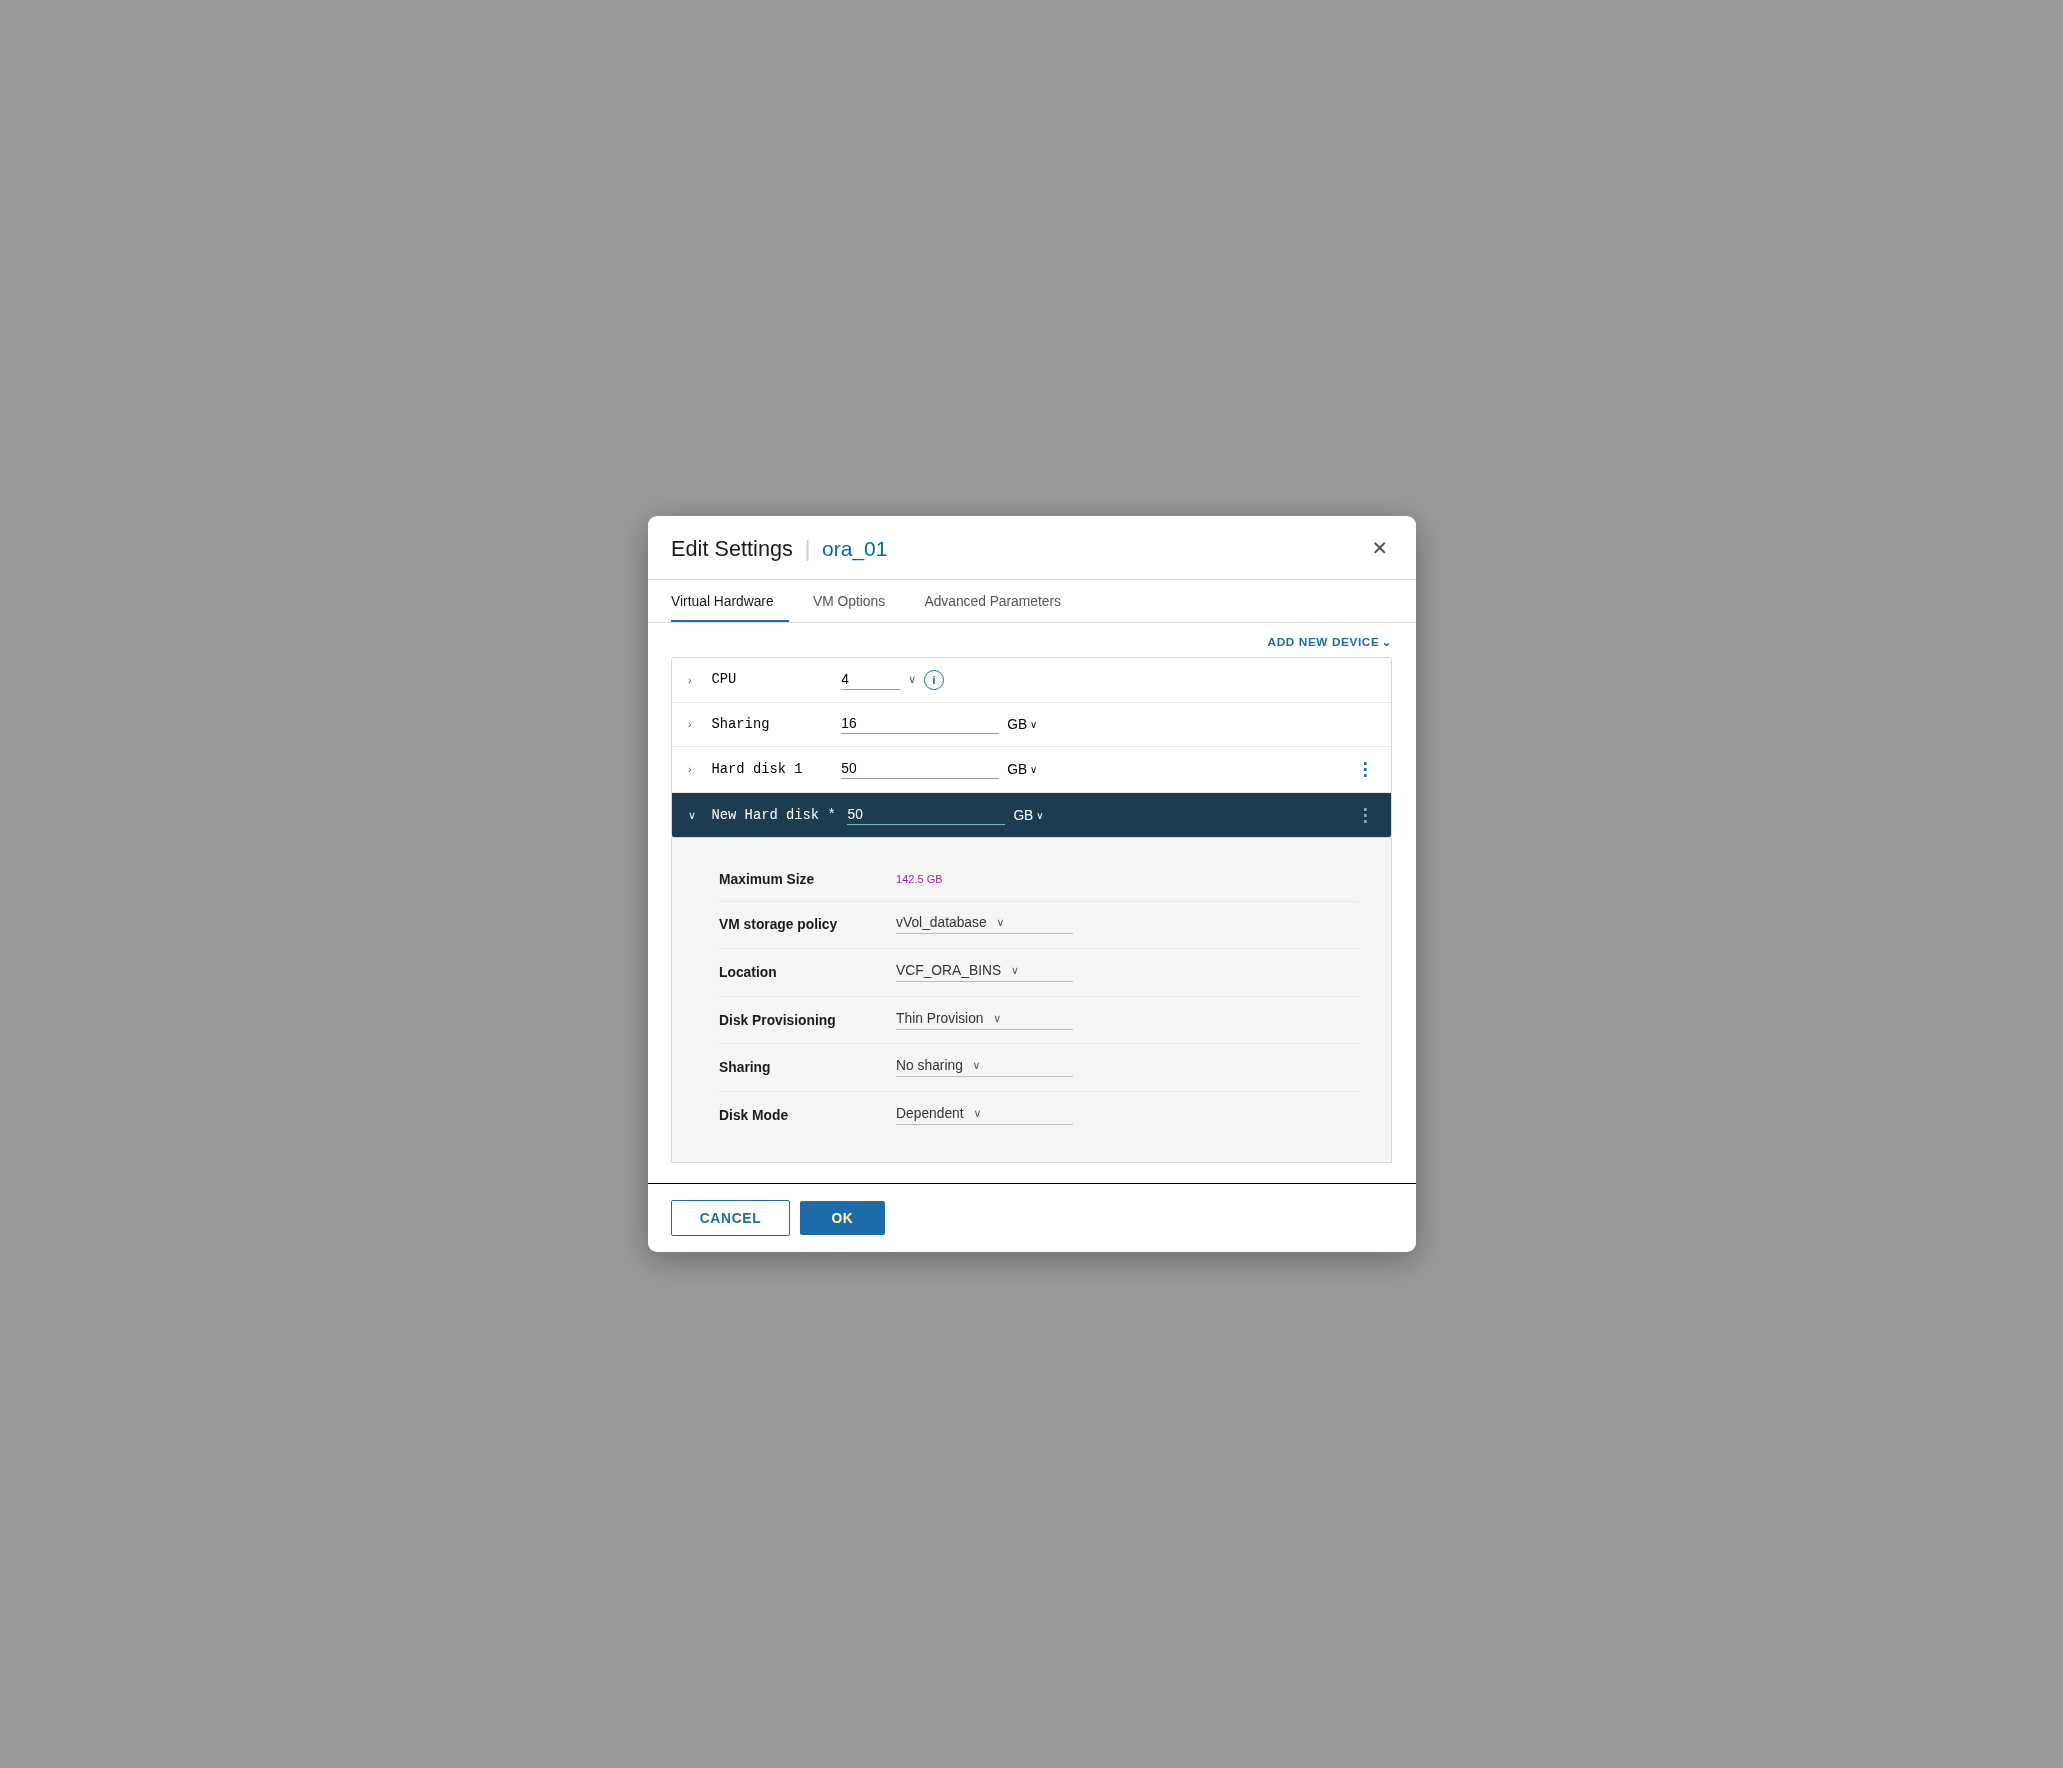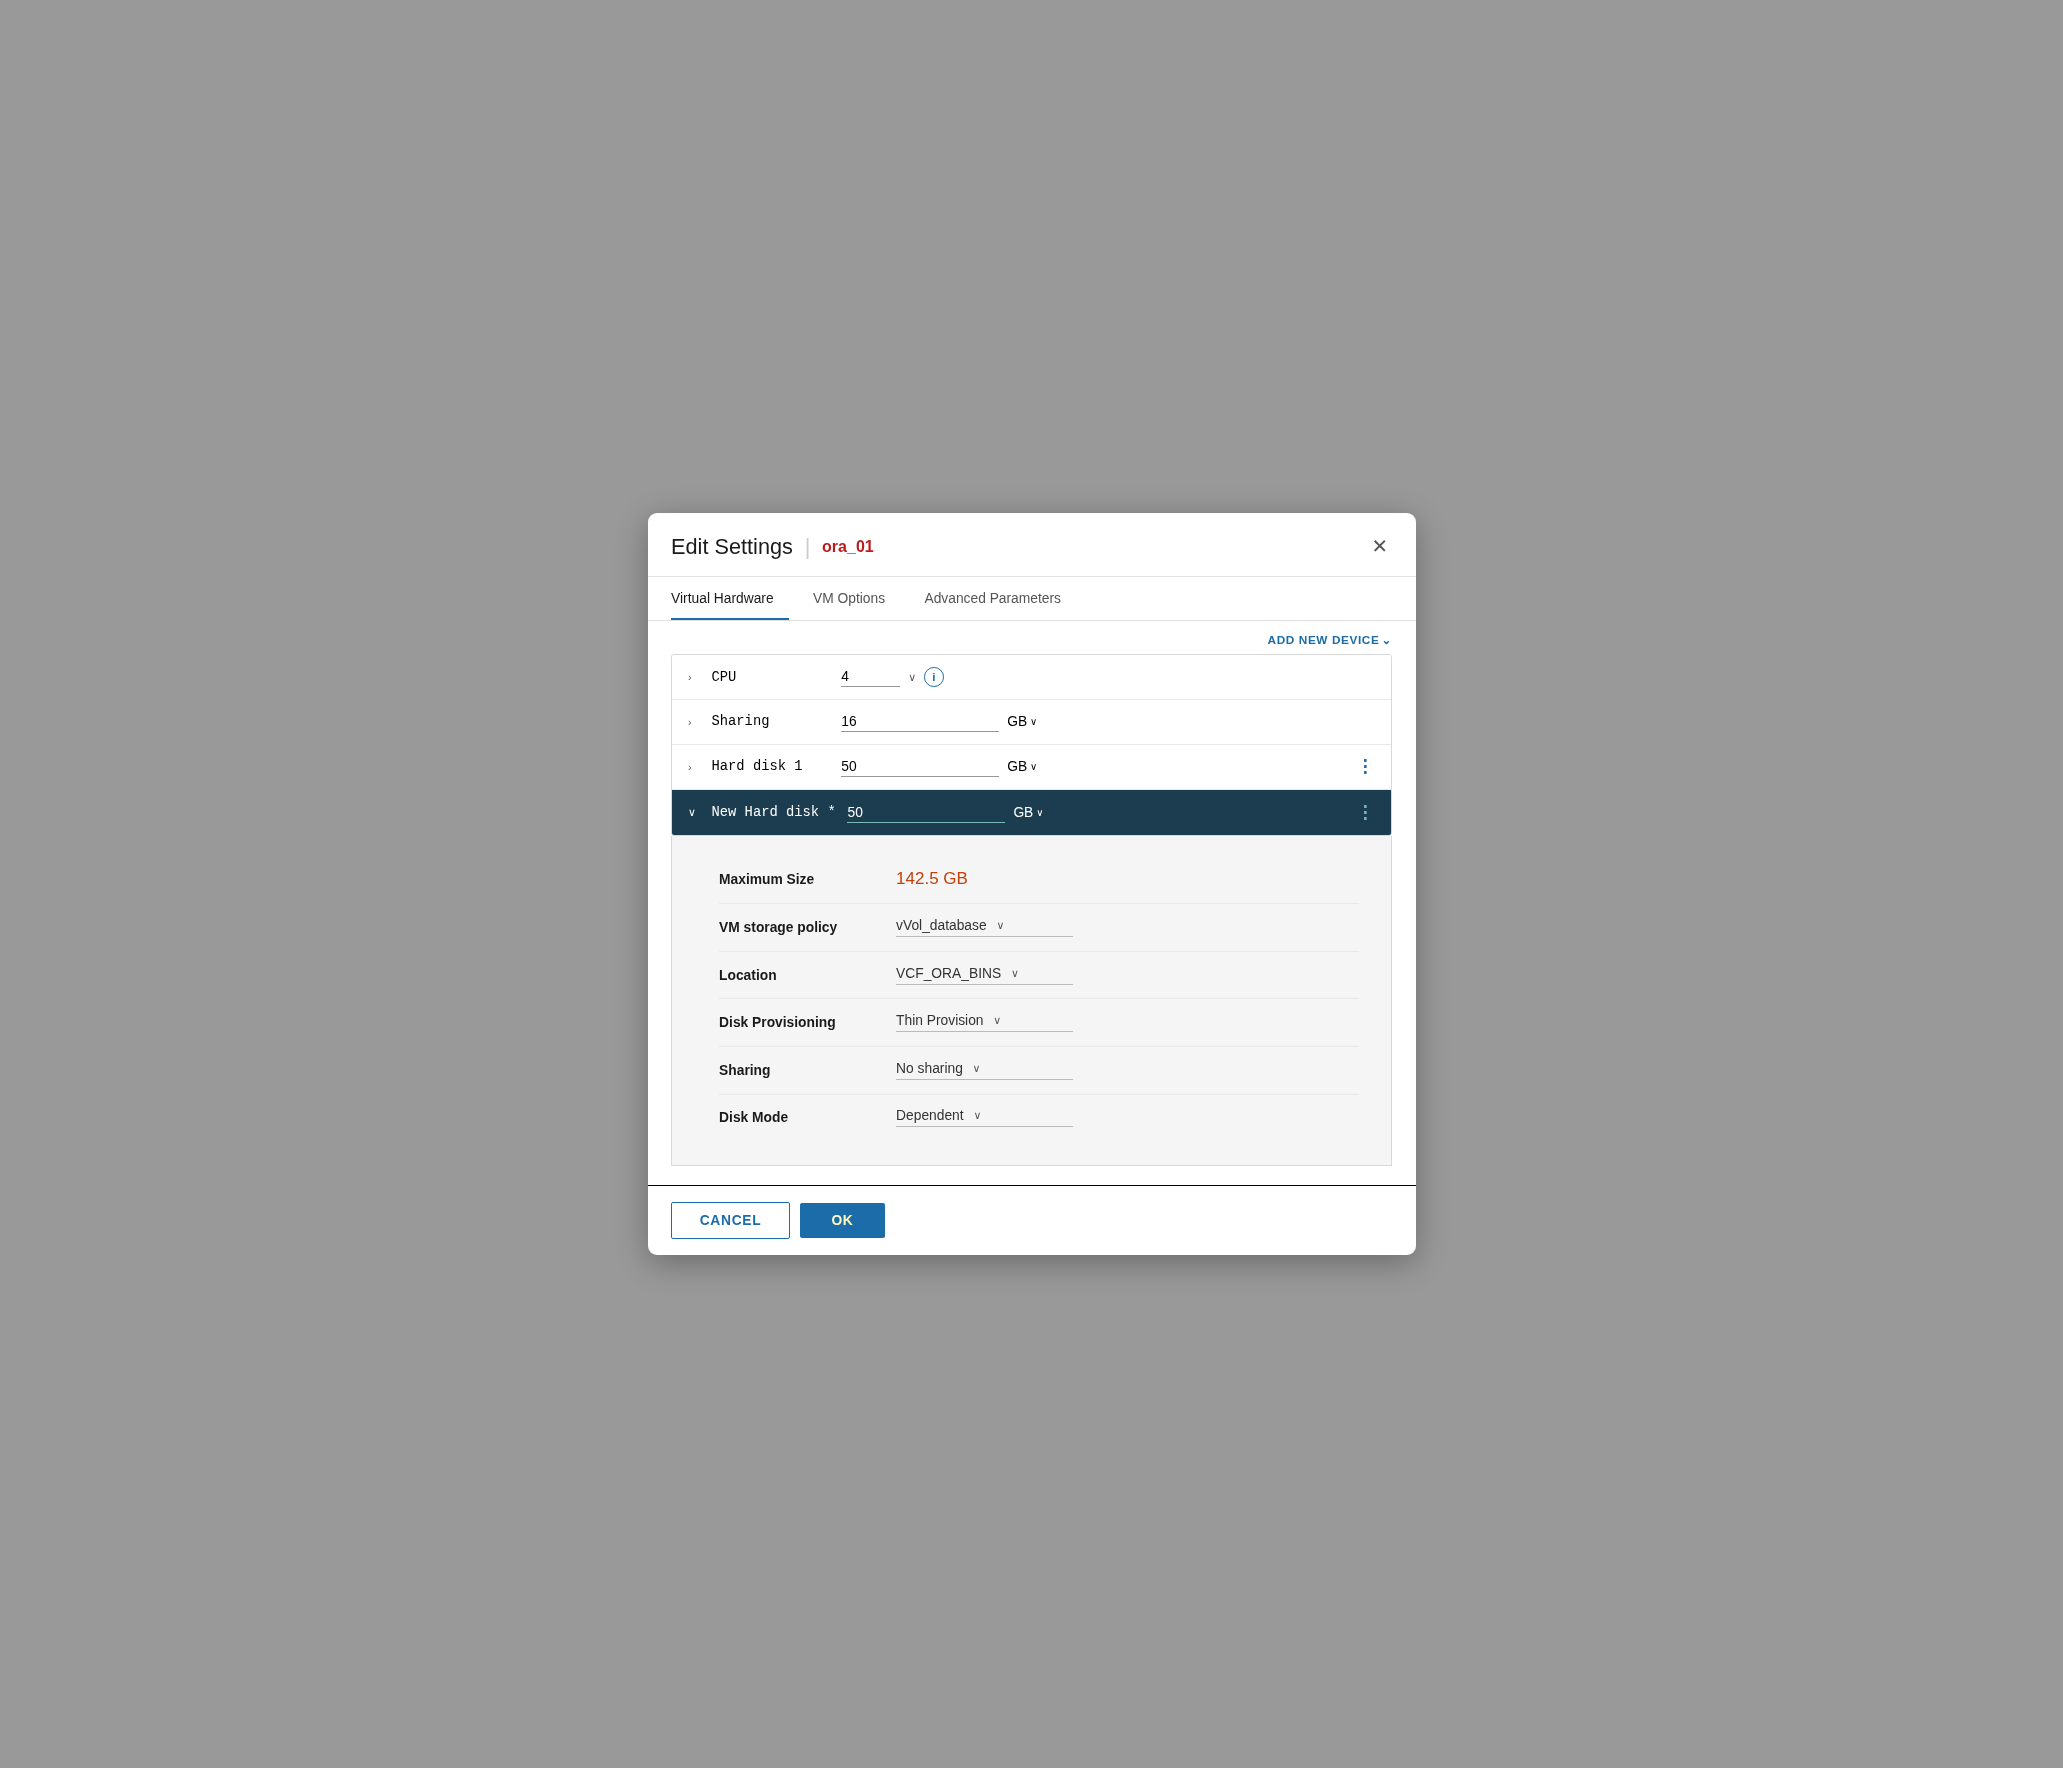--- a/index.html
+++ b/index.html
@@ -40,23 +40,23 @@
       font-size: 21.7px;
       font-weight: 400;
       color: #1a1a1a;
     }
     .title-divider {
       color: #ccc;
       font-size: 21.7px;
       font-weight: 200;
     }
     .dialog-vm-name {
-      font-size: 16px;
-      font-weight: 700;
-      color: #b91c1c;
+      font-size: 21px;
+      font-weight: 400;
+      color: #0369a1;
     }
     .close-btn {
       cursor: pointer;
       color: #555;
       font-size: 19.7px;
       line-height: 1;
       background: none;
       border: none;
       padding: 3.9px;
     }
@@ -214,22 +214,22 @@
     }
     .prop-row:last-child { border-bottom: none; }
     .prop-label {
       font-weight: 700;
       color: #1a1a1a;
       font-size: 13.8px;
       min-width: 177px;
       flex-shrink: 0;
     }
     .prop-value {
-      color: #c2410c;
-      font-size: 17px;
+      color: #a21caf;
+      font-size: 11px;
       flex: 1;
     }
     .prop-dropdown {
       display: flex;
       align-items: center;
       gap: 5.9px;
       cursor: pointer;
       color: #333;
       font-size: 13.8px;
       border-bottom: 1px solid #bbb;

